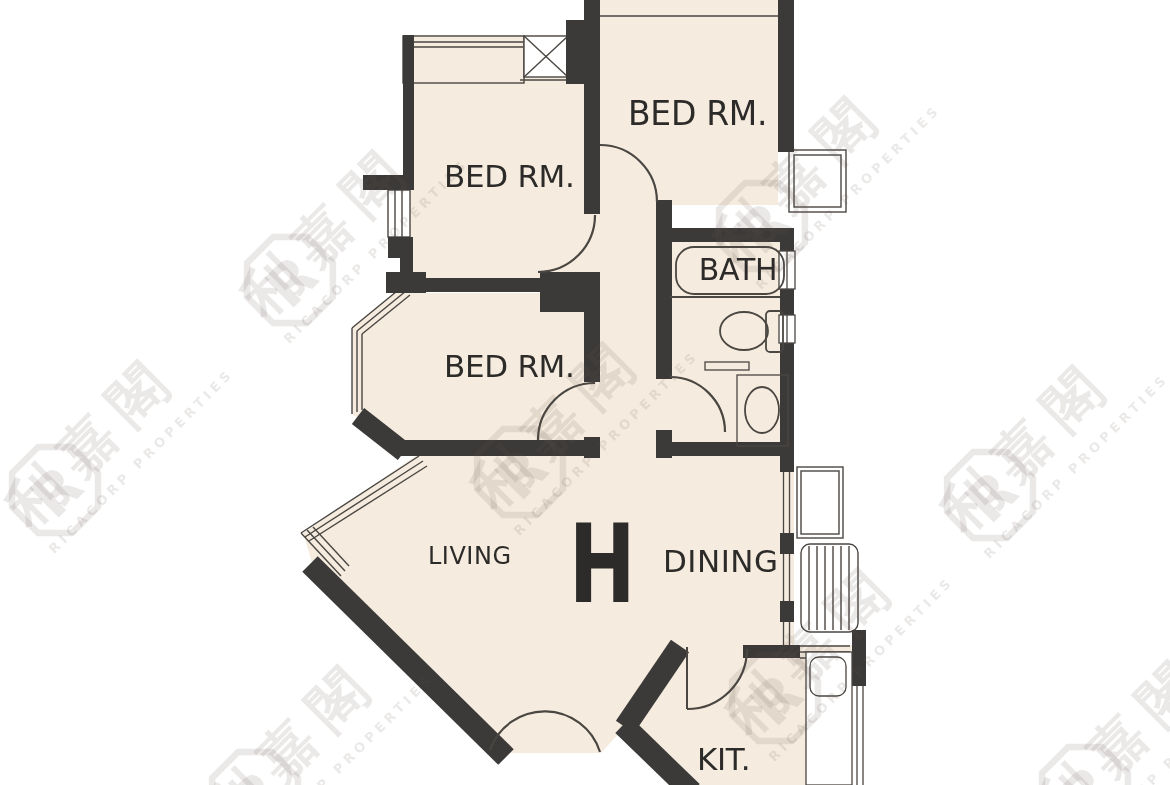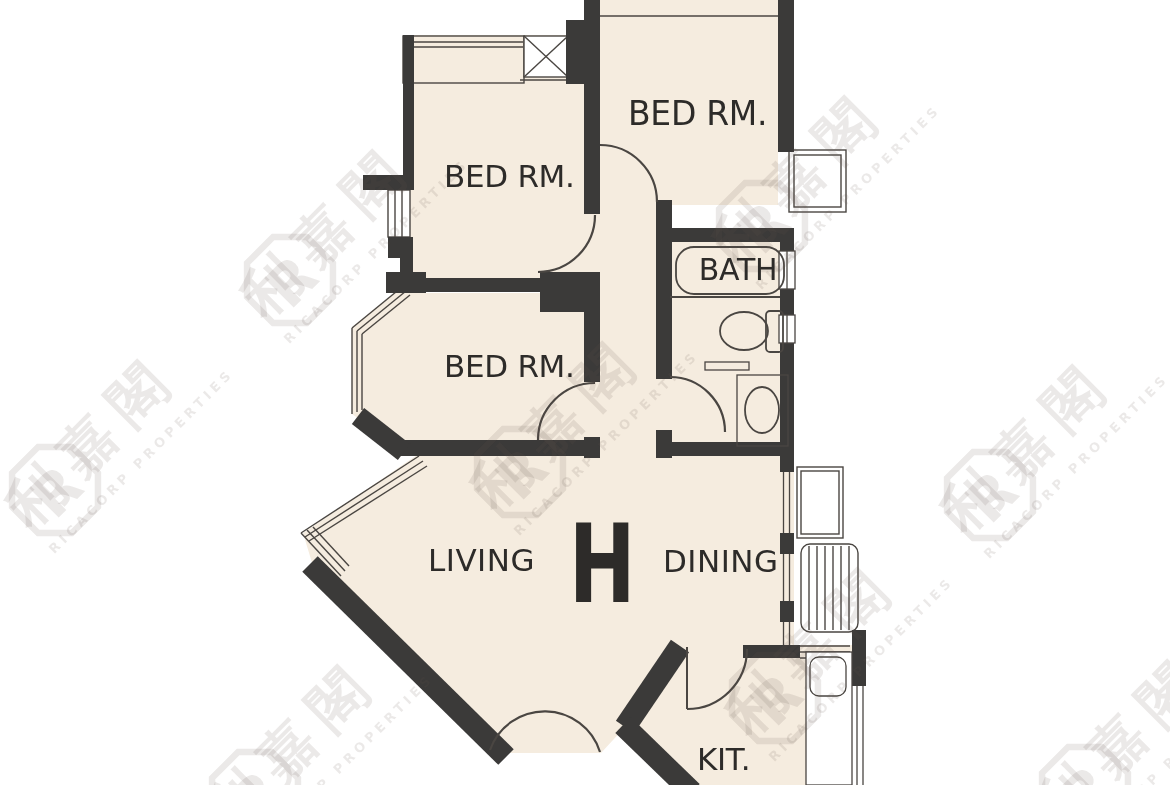--- a/index.html
+++ b/index.html
@@ -6,21 +6,21 @@
   body{width:1170px;height:785px;overflow:hidden;position:relative;
        font-family:"DejaVu Sans","Liberation Sans",sans-serif;}
   #plan{position:absolute;left:0;top:0;width:1170px;height:785px;}
   #plan svg{position:absolute;left:0;top:0;}
   .room-label{position:absolute;color:#2d2b29;white-space:pre;letter-spacing:-0.3px;
               line-height:1.15;}
   .lbl-master{left:628px;top:58px;font-size:33px;line-height:37px;}
   .lbl-bed1{left:444px;top:159px;font-size:31px;}
   .lbl-bed2{left:444px;top:349px;font-size:31px;}
   .lbl-bath{left:676px;top:253px;width:124px;text-align:center;font-size:30px;}
-  .lbl-living{left:428px;top:543px;font-size:31px;letter-spacing:0.5px;}
+  .lbl-living{left:428px;top:543px;font-size:24px;letter-spacing:0.5px;}
   .lbl-dining{left:663px;top:544px;font-size:31px;letter-spacing:0.5px;}
   .lbl-kit{left:697px;top:742px;font-size:31px;}
   .lbl-h{left:552px;top:510px;width:100px;text-align:center;font-size:108px;
          font-weight:bold;line-height:110px;transform:scaleX(0.74);transform-origin:center;}
   
   .wm{position:absolute;display:flex;align-items:center;gap:16px;
       transform:rotate(-45deg);transform-origin:46px 46px;
       color:rgba(101,88,75,0.13);pointer-events:none;white-space:nowrap;}
   .wm-logo{width:92px;height:92px;flex:0 0 auto;}
   .wm-cjk{font-size:56px;font-weight:bold;letter-spacing:16px;}

